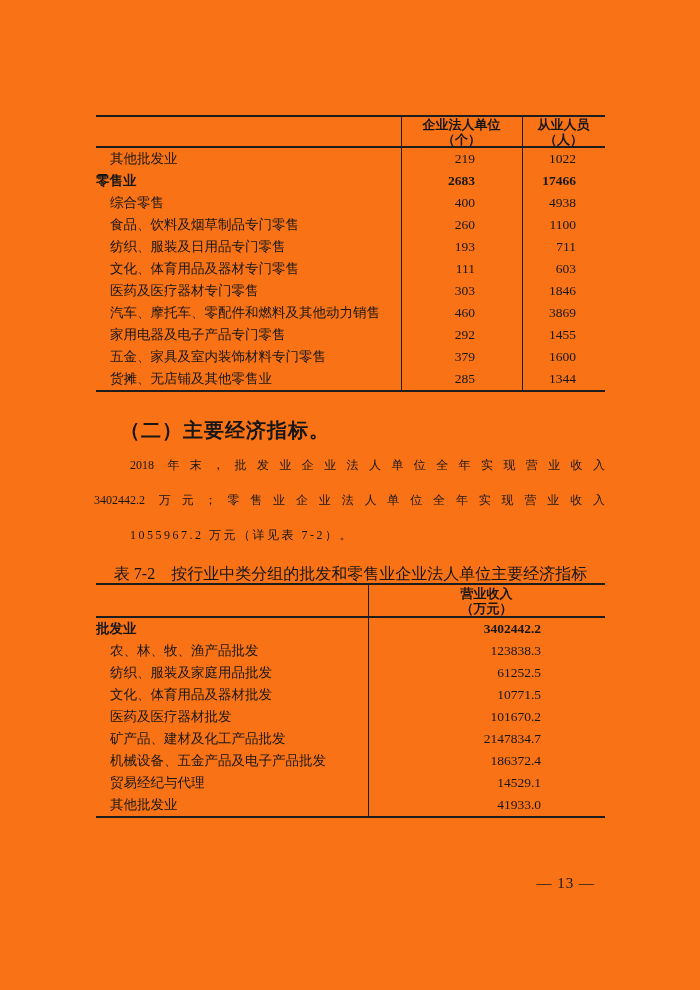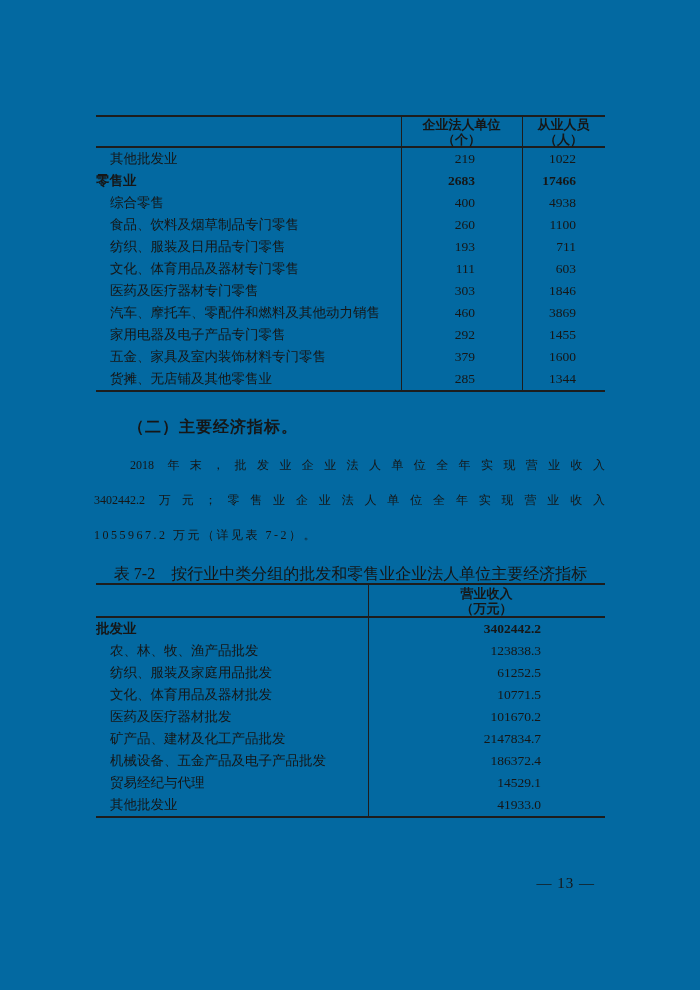--- a/index.html
+++ b/index.html
@@ -1,18 +1,18 @@
 <!DOCTYPE html>
 <html><head>
 <meta charset="utf-8">
 <style>
   * { margin:0; padding:0; box-sizing:border-box; }
   html,body { background:#ffffff; }
   .page {
-    position:relative; width:700px; height:990px; background:#0369a1;
+    position:relative; width:700px; height:990px; background:#f97316;
     font-family:"Liberation Serif","DejaVu Serif",serif; color:#161616;
     overflow:hidden;
   }
   
   .tbl { position:absolute; border-top:2px solid #1d1d1d; border-bottom:2px solid #1d1d1d; }
   .thead { display:flex; border-bottom:2px solid #1d1d1d; position:relative; }
   .hcell { display:flex; flex-direction:column; justify-content:center; text-align:center;
            font-weight:bold; font-size:13px; line-height:15px; }
   .tbody { position:relative; }
   .trow { display:flex; height:22px; line-height:22px; font-size:13.5px; white-space:nowrap; }
@@ -30,31 +30,31 @@
   .t1 .h2 { width:121px; }
   .t1 .h3 { width:83px; }
   .t1 .cell-label { width:305px; }
   .t1 .cell-units { width:121px; padding-right:47px; }
   .t1 .cell-staff { width:83px; padding-right:29px; }
   .t1 .vl1 { left:305px; }
   .t1 .vl2 { left:426px; }
 
   
   .sec-heading {
-    position:absolute; left:94px; top:417px; width:511px;
-    font-size:16px; font-weight:bold; padding-left:34px; letter-spacing:1px;
+    position:absolute; left:86px; top:417px; width:511px;
+    font-size:20px; font-weight:bold; padding-left:34px; letter-spacing:1px;
   }
   .para-line {
     position:absolute; left:94px; width:511px; font-size:12px; line-height:24px;
     white-space:nowrap;
   }
   .para-just { white-space:normal; text-align:justify; text-align-last:justify; }
   .pl1 { top:453px; padding-left:36px; }
   .pl2 { top:488px; }
-  .pl3 { top:523px; letter-spacing:2.5px; }
+  .pl3 { top:523px; letter-spacing:2.5px;margin-left:36px; }
 
   
   .t2-title {
     position:absolute; left:96px; top:564px; width:509px; text-align:center;
     font-size:16px; font-weight:normal;
   }
   .t2 { left:96px; top:583px; width:509px; }
   .t2 .thead { height:33px; }
   .t2 .h1 { width:272px; }
   .t2 .h2 { width:237px; }

